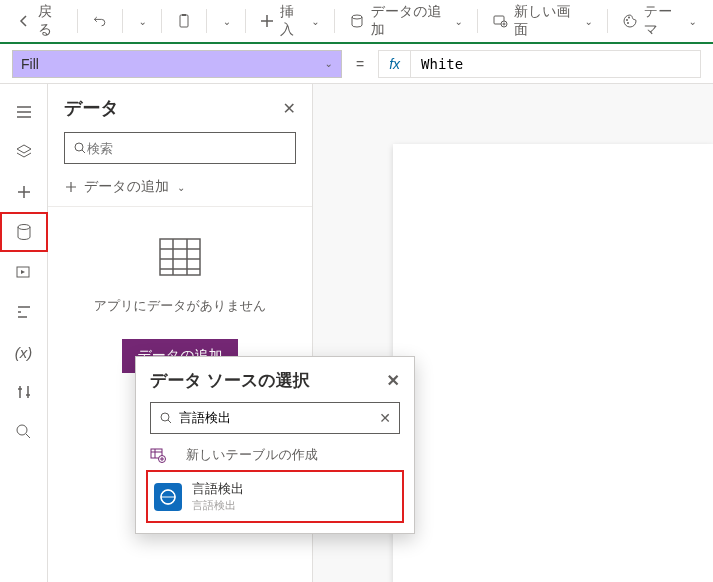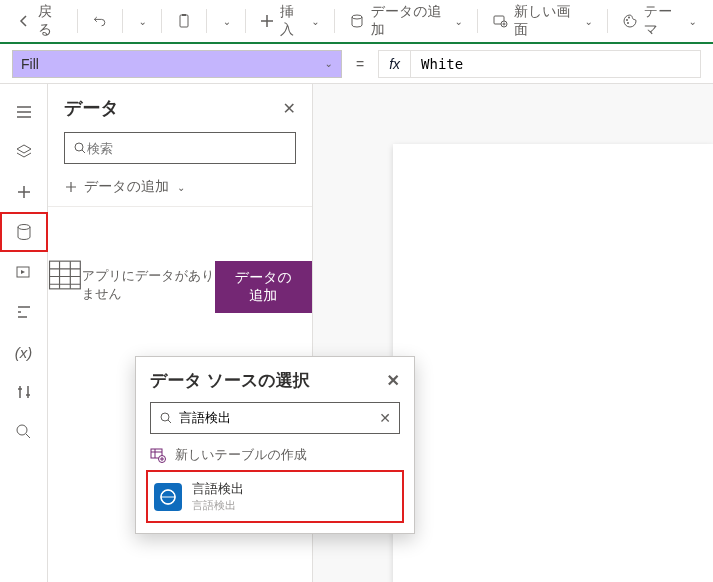--- a/index.html
+++ b/index.html
@@ -9,48 +9,48 @@
   .topbar { height: 44px; border-bottom: 2px solid #15803d; display: flex; align-items: center; padding: 0 8px; gap: 4px; }
   .tb-btn { display: flex; align-items: center; gap: 6px; padding: 4px 8px; height: 32px; cursor: pointer; color: #605e5c; }
   .tb-sep { width: 1px; height: 24px; background: #e1dfdd; margin: 0 2px; }
   .chev { font-size: 10px; color: #605e5c; margin-left: 2px; }
 
   
   .formulabar { height: 40px; border-bottom: 1px solid #e1dfdd; display: flex; align-items: center; padding: 0 12px; gap: 8px; }
   .prop-select { width: 330px; height: 28px; border: 1px solid #c8c6c4; padding: 0 8px; background: #c4b5fd; display:flex; align-items:center; justify-content:space-between; }
   .eq { color: #605e5c; padding: 0 6px; }
   .fx-wrap { flex: 1; height: 28px; border: 1px solid #e1dfdd; border-left: 1px solid #e1dfdd; display:flex; align-items:center; }
-  .fx-label { padding: 0 10px; font-style: italic; color: #0f172a; border-right: 1px solid #e1dfdd; height:100%; display:flex; align-items:center; }
+  .fx-label { padding: 0 10px; font-style: italic; color: #0369a1; border-right: 1px solid #e1dfdd; height:100%; display:flex; align-items:center; }
   .fx-input { flex:1; border:none; outline:none; padding: 0 10px; font-family: Consolas, monospace; font-size: 14px; height:100%; }
 
   
   .main { display: flex; height: calc(582px - 84px); }
   .leftrail { width: 48px; border-right: 1px solid #e1dfdd; display:flex; flex-direction:column; align-items:center; padding-top:8px; gap:0; }
   .rail-btn { width:48px; height:40px; display:flex; align-items:center; justify-content:center; color:#605e5c; cursor:pointer; }
   .rail-btn.highlighted { outline: 2px solid #e01e1e; outline-offset: -2px; }
 
   
   .panel { width: 280px; border-right: 1px solid #e1dfdd; display:flex; flex-direction:column; position:relative; }
   .panel-header { display:flex; align-items:center; justify-content:space-between; padding: 12px 16px 8px 16px; }
   .panel-header h1 { font-size: 18px; font-weight: 700; }
   .close-x { cursor:pointer; color:#605e5c; font-size:16px; }
   .search-wrap { margin: 4px 16px 8px 16px; height: 32px; border: 1px solid #605e5c; display:flex; align-items:center; padding: 0 8px; }
   .search-wrap input { border:none; outline:none; flex:1; font-size:13px; }
   .add-data-row { display:flex; align-items:center; gap:6px; padding: 6px 16px 10px 16px; color:#605e5c; border-bottom: 1px solid #edebe9; cursor:pointer; }
-  .empty { display:flex; flex-direction:row; align-items:center; padding-top: 30px; color:#605e5c; }
+  .empty { display:flex; flex-direction:column; align-items:center; padding-top: 30px; color:#605e5c; }
   .empty-text { margin-top: 20px; font-size: 13px; }
   .add-btn { margin-top: 24px; background:#742774; color:#fff; border:none; padding: 8px 16px; font-size:14px; cursor:pointer; }
 
   
   .popup { position:absolute; left: 135px; top: 356px; width: 280px; background:#fff; border:1px solid #c8c6c4; box-shadow: 0 6px 18px rgba(0,0,0,0.2); padding: 12px 14px 14px 14px; z-index:10; }
   .popup h2 { font-size: 17px; font-weight: 600; display:flex; justify-content:space-between; align-items:center; }
   .popup-search { margin-top: 10px; height: 32px; border:1px solid #605e5c; display:flex; align-items:center; padding:0 8px; gap:6px; }
   .popup-search input { border:none; outline:none; flex:1; font-size:13px; }
   .clear-x { cursor:pointer; color:#605e5c; }
-  .newtable { display:flex; align-items:center; gap:9px; margin-top:12px; font-size:13px; color:#605e5c; cursor:pointer; }
+  .newtable { display:flex; align-items:center; gap:20px; margin-top:12px; font-size:13px; color:#605e5c; cursor:pointer; }
   .result { display:flex; align-items:center; gap:10px; margin-top:10px; padding:6px 4px; cursor:pointer; outline: 2px solid #e01e1e; outline-offset: 2px; }
   .result-icon { width:28px; height:28px; background:#0f6cbd; border-radius:4px; display:flex; align-items:center; justify-content:center; color:#fff; }
   .result-title { font-size:13px; color:#323130; }
   .result-sub { font-size:11px; color:#a19f9d; }
 
   
   .canvas { flex:1; background:#f8f8f8; display:flex; align-items:flex-start; justify-content:flex-start; padding: 60px 0 0 80px; }
   .screen { width: 320px; height: 440px; background:#fff; box-shadow: 0 2px 6px rgba(0,0,0,0.15); }
 
   svg { display:block; }

